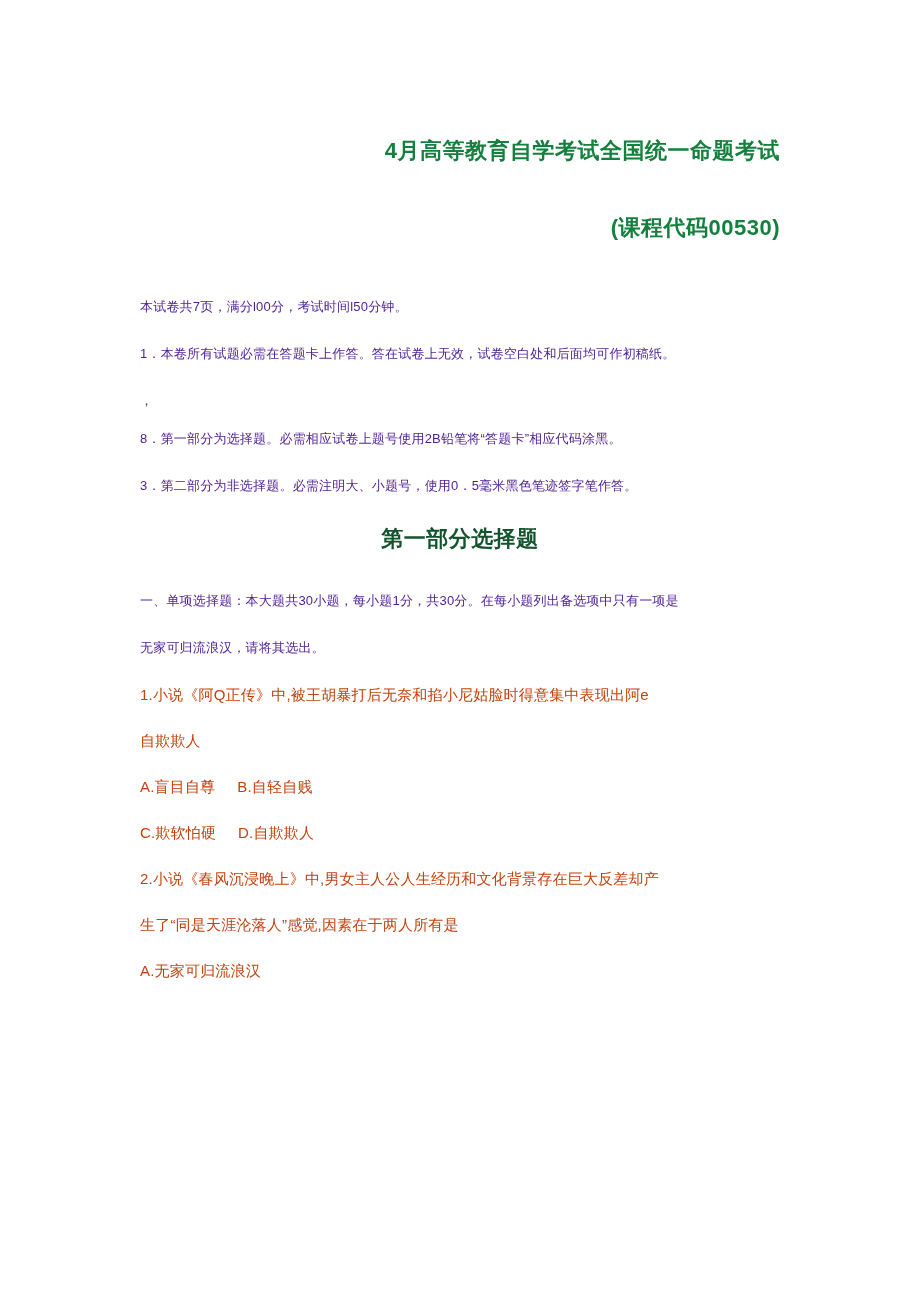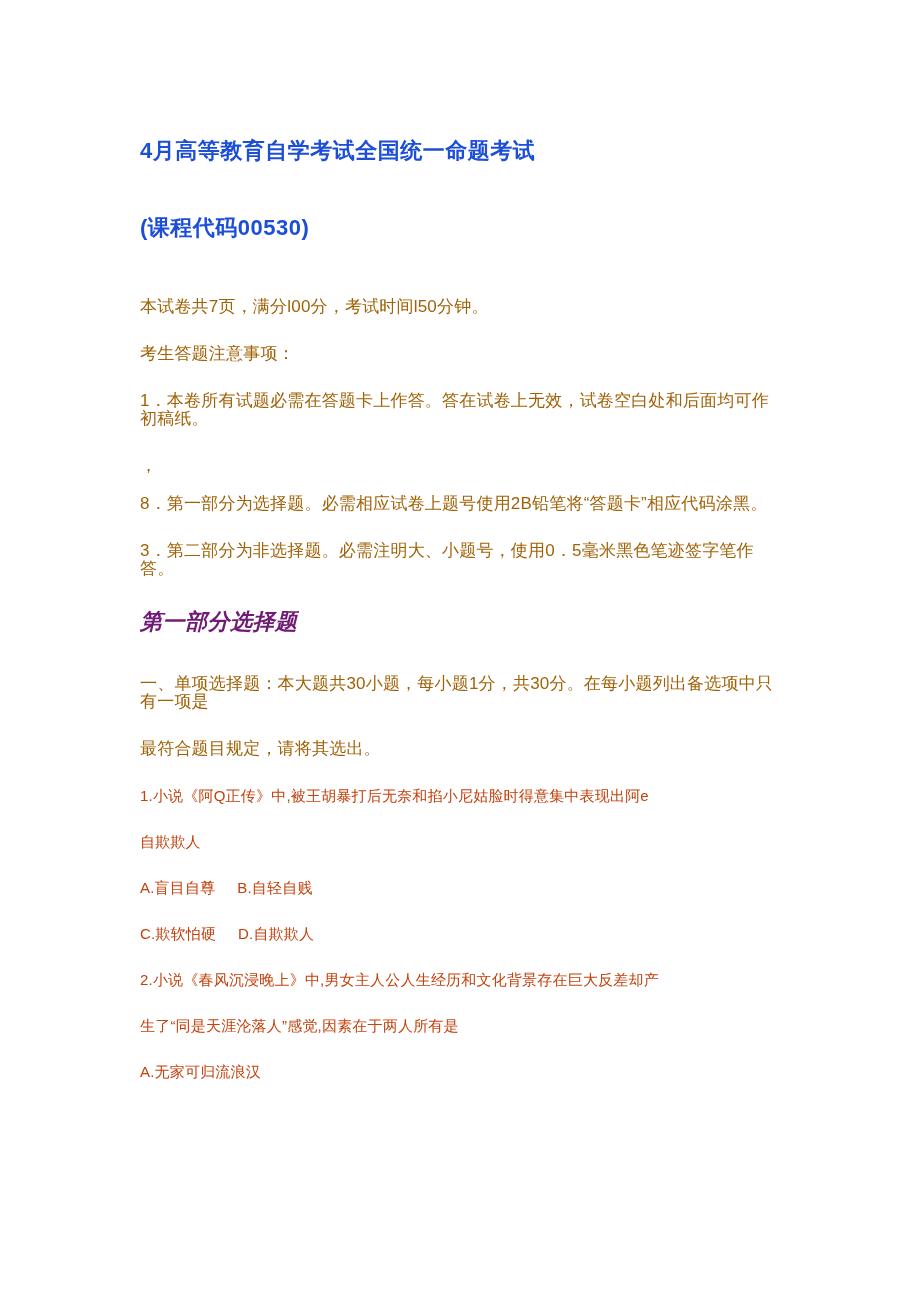--- a/index.html
+++ b/index.html
@@ -15,79 +15,77 @@
     overflow: hidden;
   }
   .page {
     box-sizing: border-box;
     width: 920px;
     height: 1302px;
     padding: 136px 140px 40px 140px;
     background: #ffffff;
   }
   .title {
-    text-align: left;
+    text-align: right;
     font-size: 22px;
     font-weight: 700;
-    color: #1d4ed8;
+    color: #15803d;
     margin: 0 0 47px 0;
     letter-spacing: 0.5px;
   }
   .title.code {
     margin-bottom: 55px;
   }
   .para {
-    font-size: 17px;
+    font-size: 13px;
     line-height: 18px;
     margin: 0 0 29px 0;
-    color: #a16207;
+    color: #4c1d95;
     white-space: pre-wrap;
     letter-spacing: 0.2px;
   }
   .para.comma {
     margin-top: 10px;
     margin-bottom: 20px;
   }
   .section-heading {
-    text-align: left;
+    text-align: center;
     font-size: 22px;
     font-weight: 700;
-    color: #701a75;
+    color: #14532d;
     margin: 14px 0 38px 0;
     letter-spacing: 0.5px;
-    font-style: italic;
   }
   .q-para {
     font-size: 15px;
     line-height: 18px;
     margin: 0 0 28px 0;
     color: #c2410c;
     white-space: pre-wrap;
     letter-spacing: 0.2px;
   }
 </style>
 </head>
 <body>
 
 <div class="page">
 
   <div class="title">4月高等教育自学考试全国统一命题考试</div>
   <div class="title code">(课程代码00530)</div>
 
   <p class="para">本试卷共7页，满分l00分，考试时间l50分钟。</p>
-  <p class="para">考生答题注意事项：</p>
   <p class="para">1．本卷所有试题必需在答题卡上作答。答在试卷上无效，试卷空白处和后面均可作初稿纸。</p>
   <p class="para comma">，</p>
   <p class="para">8．第一部分为选择题。必需相应试卷上题号使用2B铅笔将“答题卡”相应代码涂黑。</p>
   <p class="para">3．第二部分为非选择题。必需注明大、小题号，使用0．5毫米黑色笔迹签字笔作答。</p>
 
   <div class="section-heading">第一部分选择题</div>
 
   <p class="para">一、单项选择题：本大题共30小题，每小题1分，共30分。在每小题列出备选项中只有一项是</p>
-  <p class="para">最符合题目规定，请将其选出。</p>
+  <p class="para">无家可归流浪汉，请将其选出。</p>
 
   <p class="q-para">1.小说《阿Q正传》中,被王胡暴打后无奈和掐小尼姑脸时得意集中表现出阿e</p>
   <p class="q-para">自欺欺人</p>
   <p class="q-para">A.盲目自尊     B.自轻自贱</p>
   <p class="q-para">C.欺软怕硬     D.自欺欺人</p>
 
   <p class="q-para">2.小说《春风沉浸晚上》中,男女主人公人生经历和文化背景存在巨大反差却产</p>
   <p class="q-para">生了“同是天涯沦落人”感觉,因素在于两人所有是</p>
   <p class="q-para">A.无家可归流浪汉</p>
 

